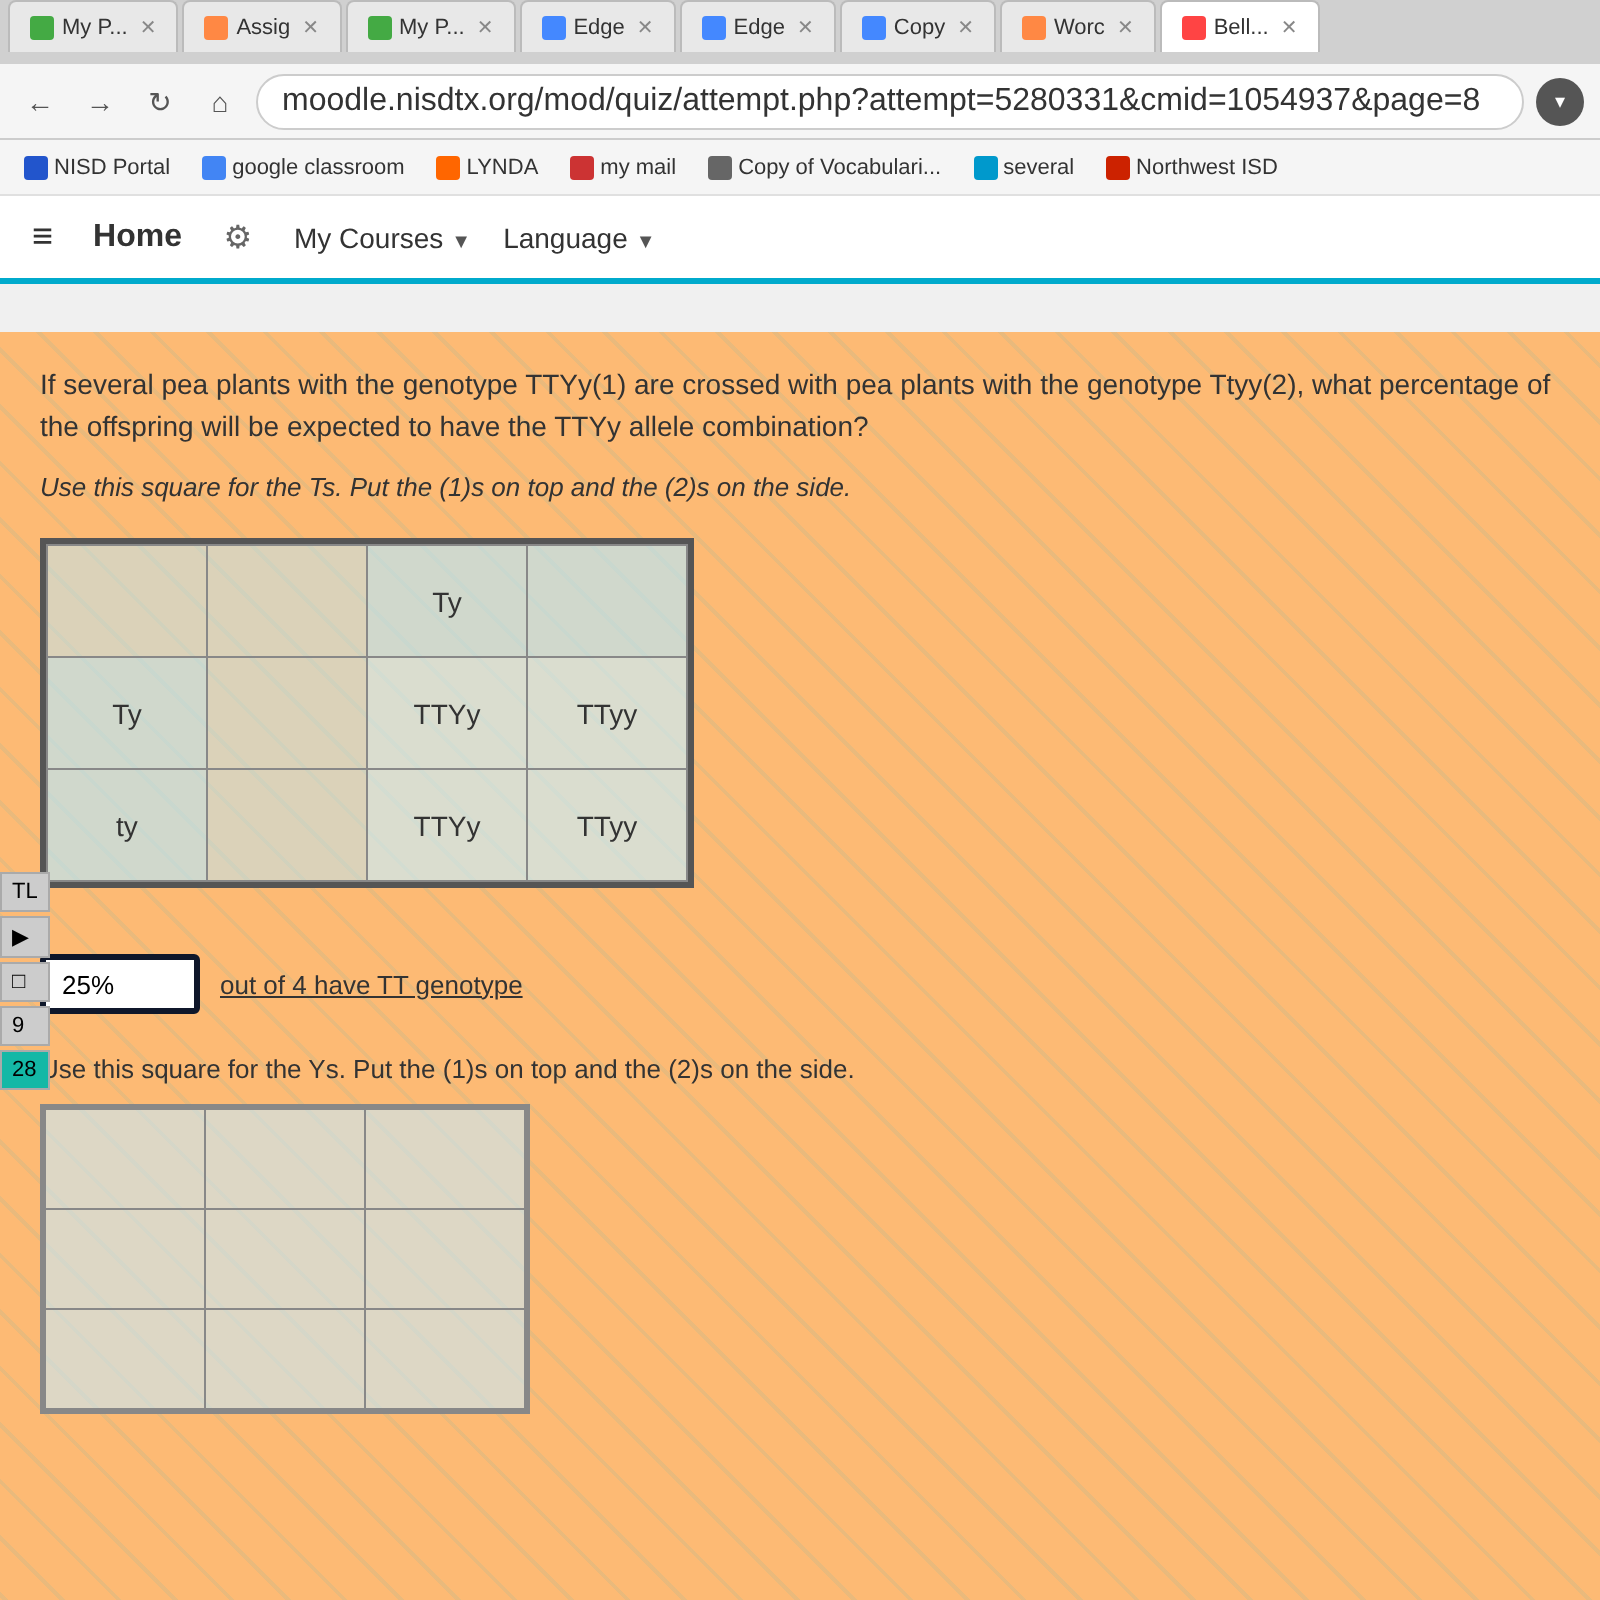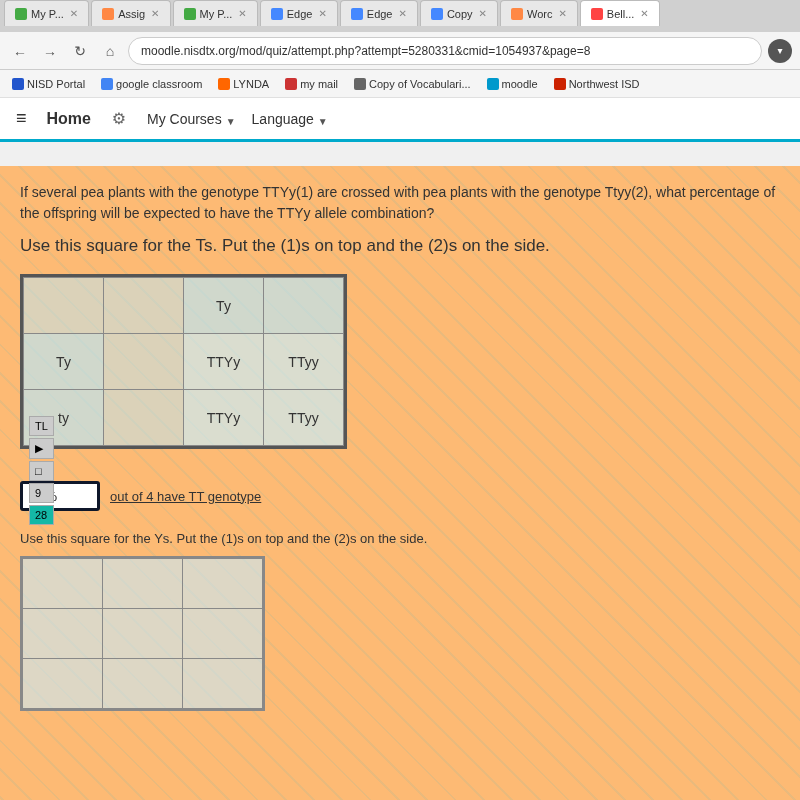--- a/index.html
+++ b/index.html
@@ -73,21 +73,21 @@
       display: flex;
       align-items: center;
       justify-content: center;
     }
     .omnibox {
       flex: 1;
       height: 28px;
       border: 1px solid #ccc;
       border-radius: 14px;
       padding: 0 12px;
-      font-size: 12px;
+      font-size: 16px;
       background: #fff;
       color: #333;
       outline: none;
     }
     .profile-btn {
       width: 24px;
       height: 24px;
       border-radius: 50%;
       background: #555;
       border: none;
@@ -206,23 +206,24 @@
     }
 
     .question-text {
       font-size: 14px;
       color: #333;
       line-height: 1.5;
       margin-bottom: 12px;
     }
 
     .instruction-text {
-      font-size: 17px;
+      font-size: 13px;
       color: #333;
       margin-bottom: 10px;
+      font-style: italic;
     }
 
     
     .punnett-container {
       margin: 8px 0 16px 0;
       display: inline-block;
       border: 3px solid #555;
       background: rgba(200,240,255,0.3);
     }
 
@@ -371,21 +372,21 @@
   <div class="bookmark-item">
     <span class="bm-icon mail"></span>
     <span>my mail</span>
   </div>
   <div class="bookmark-item">
     <span class="bm-icon copy"></span>
     <span>Copy of Vocabulari...</span>
   </div>
   <div class="bookmark-item">
     <span class="bm-icon weebly"></span>
-    <span>moodle</span>
+    <span>several</span>
   </div>
   <div class="bookmark-item">
     <span class="bm-icon nwisd"></span>
     <span>Northwest ISD</span>
   </div>
 </div>
 
 <div class="moodle-nav">
   <span class="menu-icon">≡</span>
   <span class="moodle-home">Home</span>
@@ -461,19 +462,19 @@
           <td></td>
           <td></td>
         </tr>
       </tbody>
         </table>
     </div>
 
   </div>
 </div>
 
-<div style="position:fixed; left:0; top:416px; display:flex; flex-direction:column; z-index:10;padding-left:29px;">
+<div style="position:fixed; left:0; top:436px; display:flex; flex-direction:column; z-index:10;">
   <div style="background:#ccc;padding:3px 5px;font-size:11px;border:1px solid #aaa;margin-bottom:2px;">TL</div>
   <div style="background:#ccc;padding:3px 5px;font-size:11px;border:1px solid #aaa;margin-bottom:2px;">▶</div>
   <div style="background:#ccc;padding:3px 5px;font-size:11px;border:1px solid #aaa;margin-bottom:2px;">□</div>
   <div style="background:#ccc;padding:3px 5px;font-size:11px;border:1px solid #aaa;margin-bottom:2px;">9</div>
   <div style="background:#14b8a6;padding:3px 5px;font-size:11px;border:1px solid #aaa;">28</div>
 </div>
 
 </body></html>

